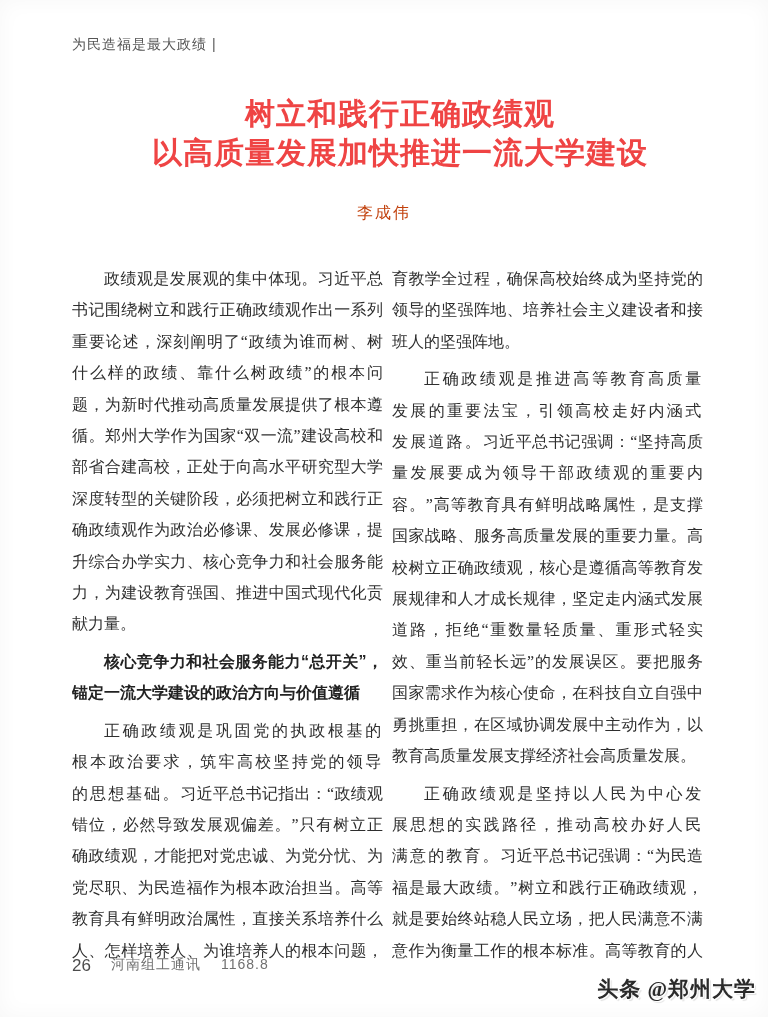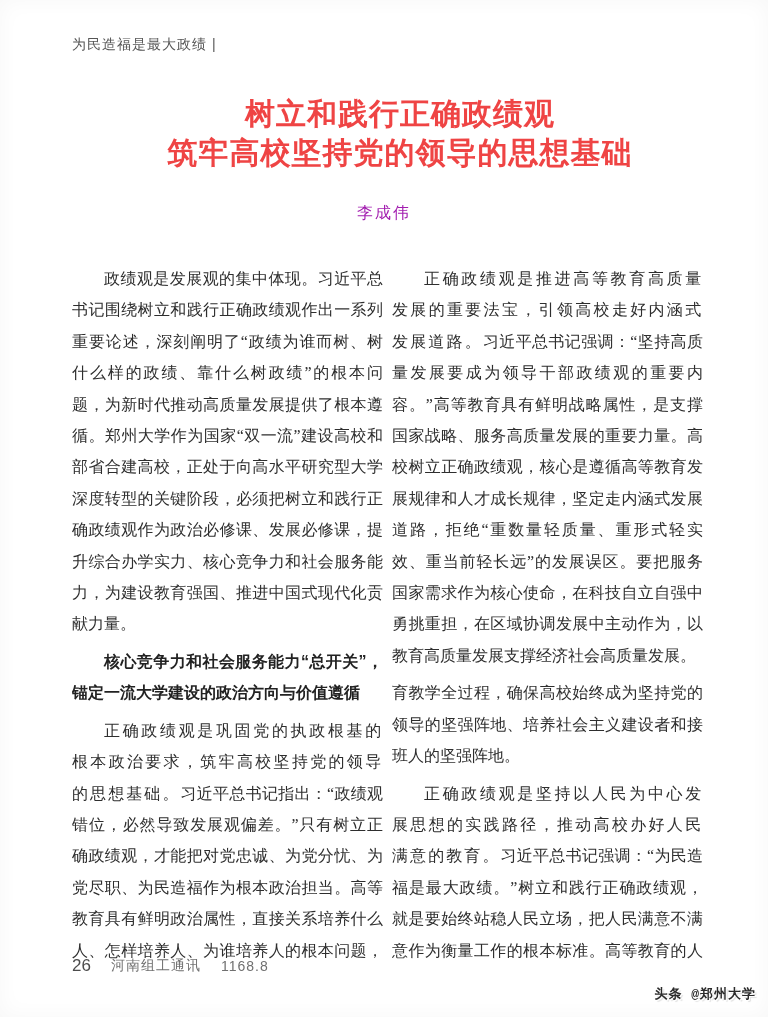--- a/index.html
+++ b/index.html
@@ -38,21 +38,21 @@
     padding-left: 16px;
   }
   .author {
     position: absolute;
     top: 203px;
     left: 0;
     width: 100%;
     text-align: center;
     font-size: 16px;
     letter-spacing: 2px;
-    color: #a21caf;
+    color: #c2410c;
   }
   .columns {
     position: absolute;
     top: 263px;
     left: 72px;
     display: flex;
     gap: 9px;
   }
   .col {
     width: 311px;
@@ -71,63 +71,63 @@
     font-weight: 700;
     color: #222222;
   }
   .col p.no-indent { text-indent: 0; }
   .kai { letter-spacing: 1.8px; }
   .footer {
     position: absolute;
     top: 956px;
     left: 72px;
     display: flex;
-    align-items: center;
+    align-items: flex-start;
     gap: 20px;
     font-family: "Liberation Sans", "DejaVu Sans", sans-serif;
   }
   .footer .pagenum { font-size: 17px; color: #4c4c4c; }
   .footer .journal, .footer .issue { font-size: 14px; color: #707070; letter-spacing: 1px; }
   .watermark {
     position: absolute;
     right: 12px;
     bottom: 14px;
-    font-family: Liberation Mono, monospace;
+    font-family: Liberation Serif, serif;
     font-weight: 700;
-    font-size: 13px;
+    font-size: 21px;
     letter-spacing: 1px;
     color: #2b2b2b;
     text-shadow: 1px 1px 0 rgba(255,255,255,0.95), 2px 2px 1px rgba(0,0,0,0.12);
   }
 </style>
 </head>
 <body>
 
 <div class="page">
 
   <div class="page-header">
     <span>为民造福是最大政绩 |</span>
   </div>
 
   <h1 class="title">
     <span>树立和践行正确政绩观</span><br>
-    <span>筑牢高校坚持党的领导的思想基础</span>
+    <span>以高质量发展加快推进一流大学建设</span>
   </h1>
 
   <div class="author">李成伟</div>
 
   <div class="columns">
     <div class="col" id="col-left">
         <p class="body"><span>政绩观是发展观的集中体现。习近平总书记围绕树立和践行正确政绩观作出一系列重要论述，深刻阐明了“政绩为谁而树、树什么样的政绩、靠什么树政绩”的根本问题，为新时代推动高质量发展提供了根本遵循。郑州大学作为国家“双一流”建设高校和部省合建高校，正处于向高水平研究型大学深度转型的关键阶段，必须把树立和践行正确政绩观作为政治必修课、发展必修课，提升综合办学实力、核心竞争力和社会服务能力，为建设教育强国、推进中国式现代化贡献力量。</span></p>
         <p class="heading"><span>核心竞争力和社会服务能力“总开关”，锚定一流大学建设的政治方向与价值遵循</span></p>
         <p class="body"><span class="kai">正确政绩观是巩固党的执政根基的根本政治要求，筑牢高校坚持党的领导的思想基础。</span><span>习近平总书记指出：“政绩观错位，必然导致发展观偏差。”只有树立正确政绩观，才能把对党忠诚、为党分忧、为党尽职、为民造福作为根本政治担当。高等教育具有鲜明政治属性，直接关系培养什么人、怎样培养人、为谁培养人的根本问题，必须将政治标准摆在首位。要坚持和加强党对学校工作的全面领导，把党的领导融入立德树人、学科建设、科研创新、社会服务各环节，把思想政治工作贯穿教</span></p>
       </div>
     <div class="col" id="col-right">
+        <p class="body no-indent"><span>育教学全过程，确保高校始终成为坚持党的领导的坚强阵地、培养社会主义建设者和接班人的坚强阵地。</span></p>
         <p class="body"><span class="kai">正确政绩观是推进高等教育高质量发展的重要法宝，引领高校走好内涵式发展道路。</span><span>习近平总书记强调：“坚持高质量发展要成为领导干部政绩观的重要内容。”高等教育具有鲜明战略属性，是支撑国家战略、服务高质量发展的重要力量。高校树立正确政绩观，核心是遵循高等教育发展规律和人才成长规律，坚定走内涵式发展道路，拒绝“重数量轻质量、重形式轻实效、重当前轻长远”的发展误区。要把服务国家需求作为核心使命，在科技自立自强中勇挑重担，在区域协调发展中主动作为，以教育高质量发展支撑经济社会高质量发展。</span></p>
-        <p class="body no-indent"><span>育教学全过程，确保高校始终成为坚持党的领导的坚强阵地、培养社会主义建设者和接班人的坚强阵地。</span></p>
         <p class="body"><span class="kai">正确政绩观是坚持以人民为中心发展思想的实践路径，推动高校办好人民满意的教育。</span><span>习近平总书记强调：“为民造福是最大政绩。”树立和践行正确政绩观，就是要始终站稳人民立场，把人民满意不满意作为衡量工作的根本标准。高等教育的人民属性决定了高校的政绩最终要体现在办好人民满意的教育上。高校树立和践行正确政绩观，要始终把师生利益放在首要位置，解决人民群众在高等教育领</span></p>
       </div>
   </div>
 
   <div class="footer">
     <span class="pagenum">26</span>
     <span class="journal">河南组工通讯</span>
     <span class="issue">1168.8</span>
   </div>
 

